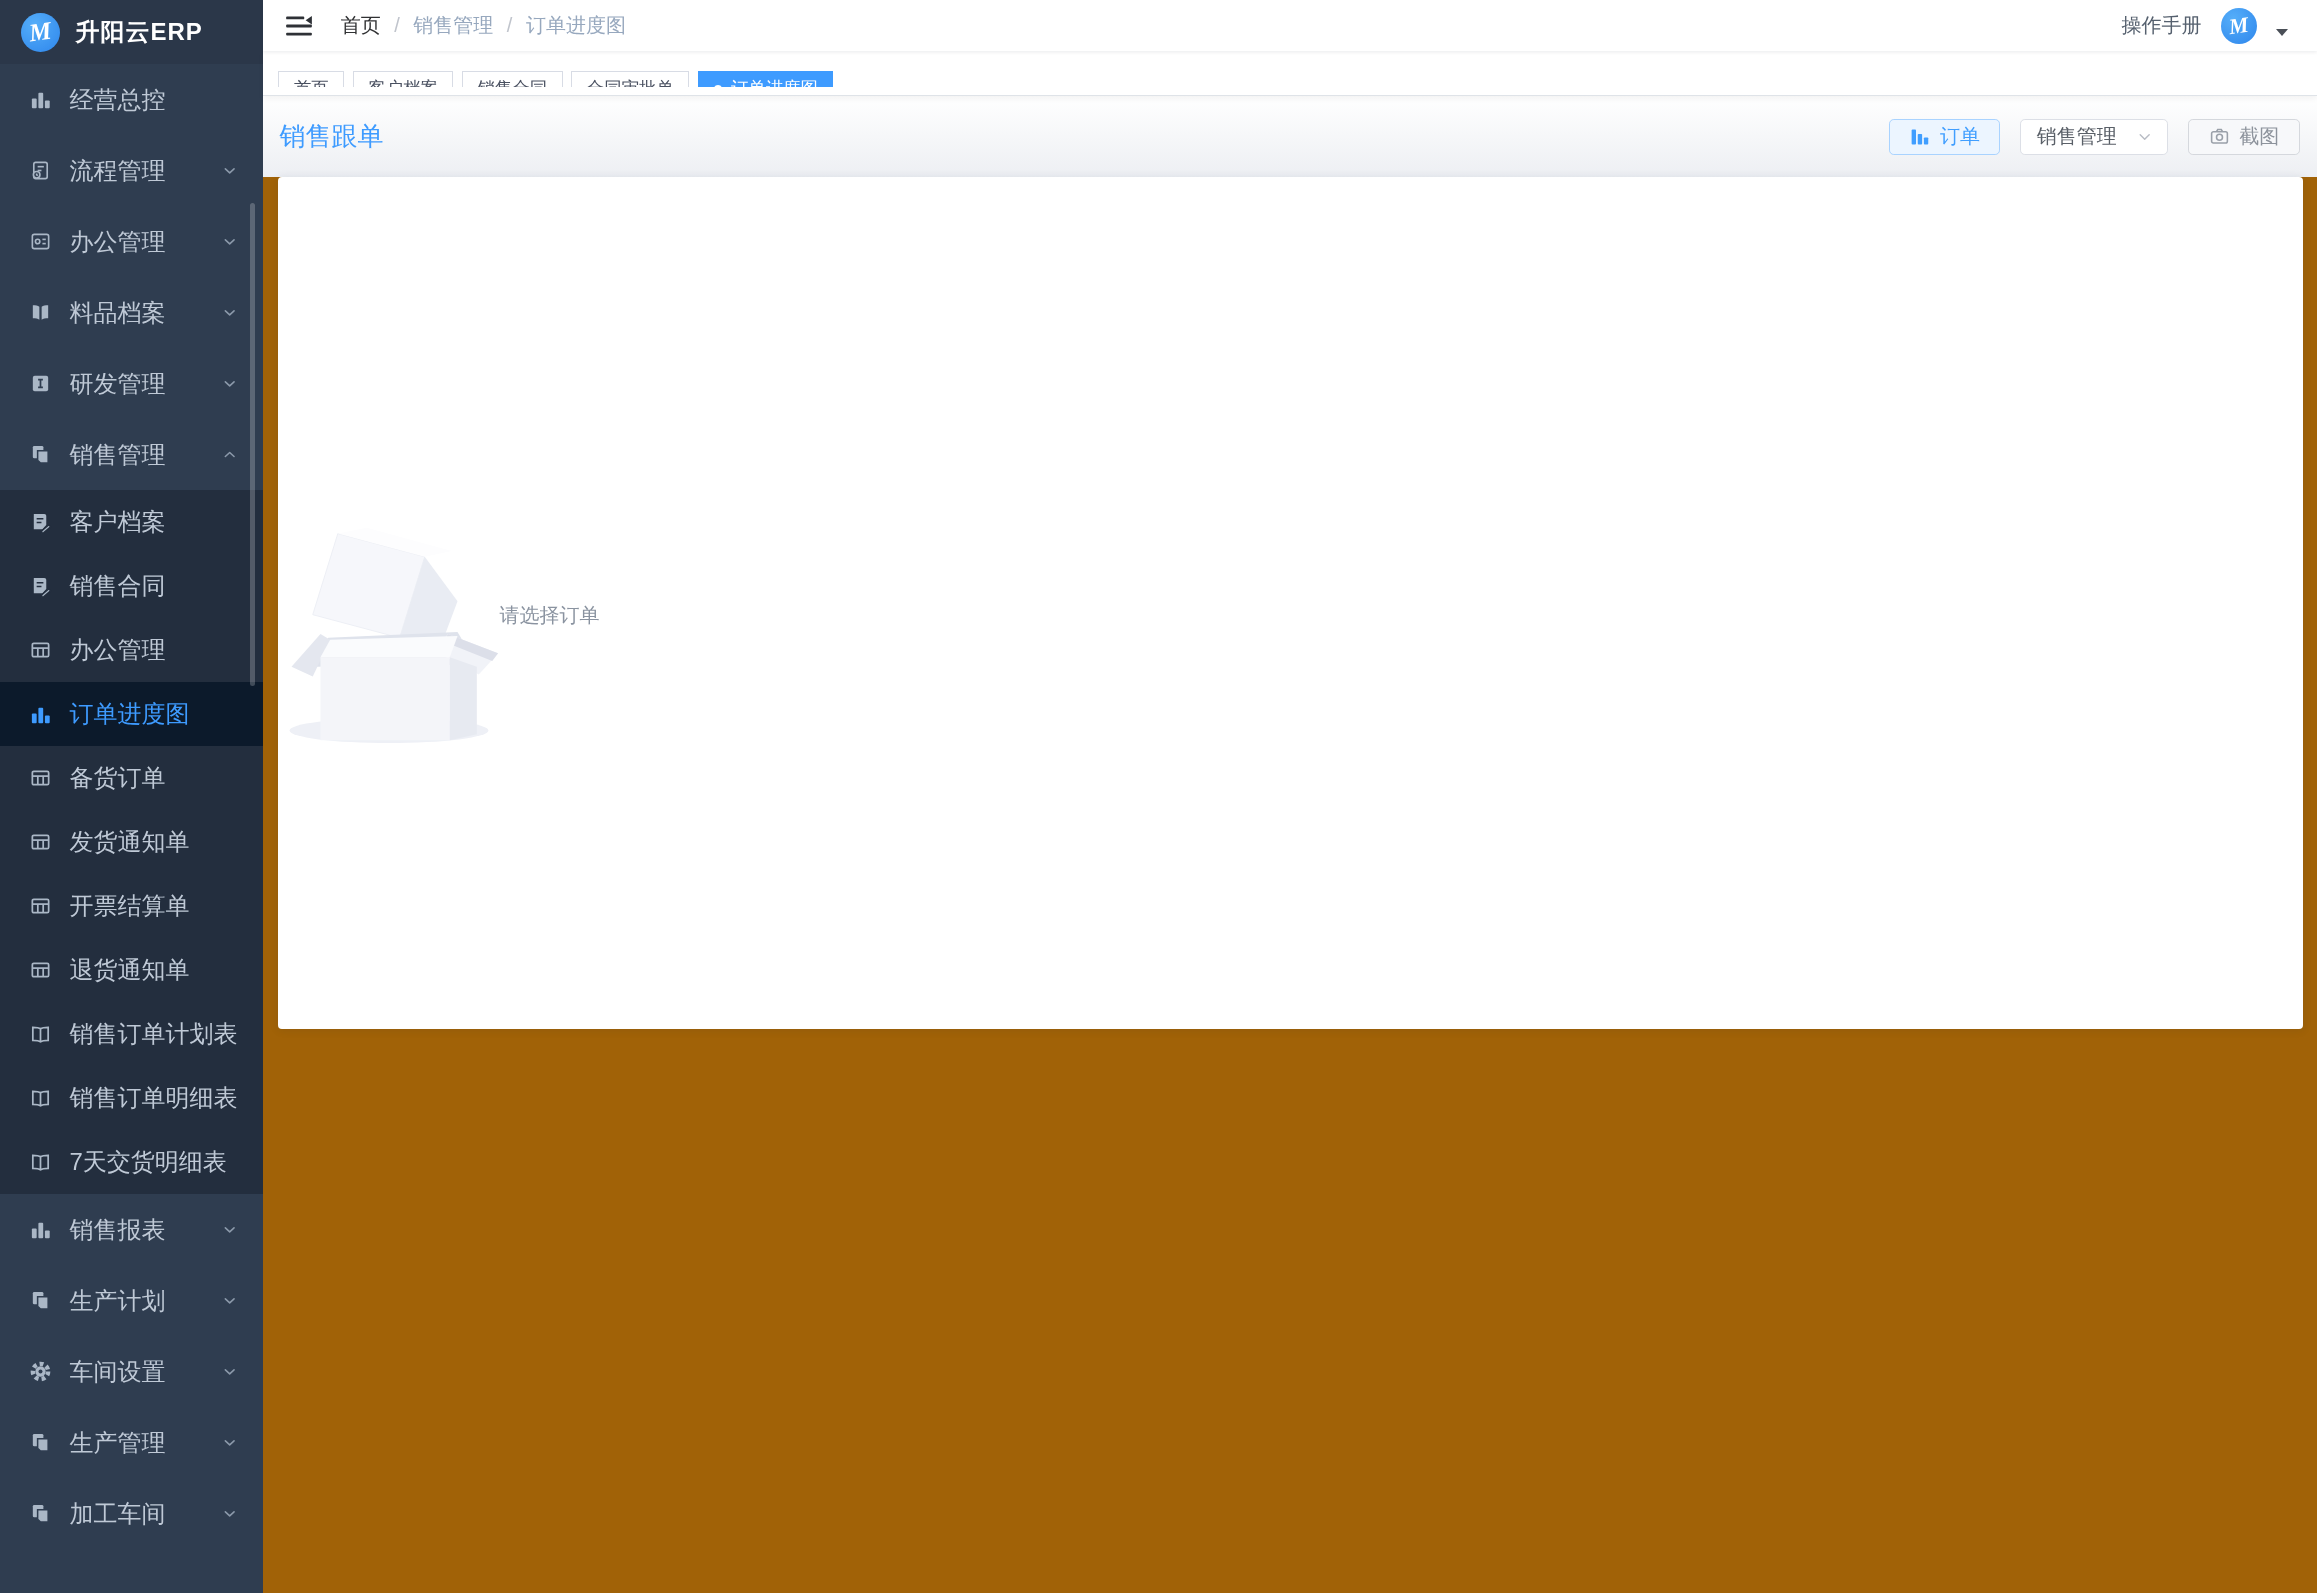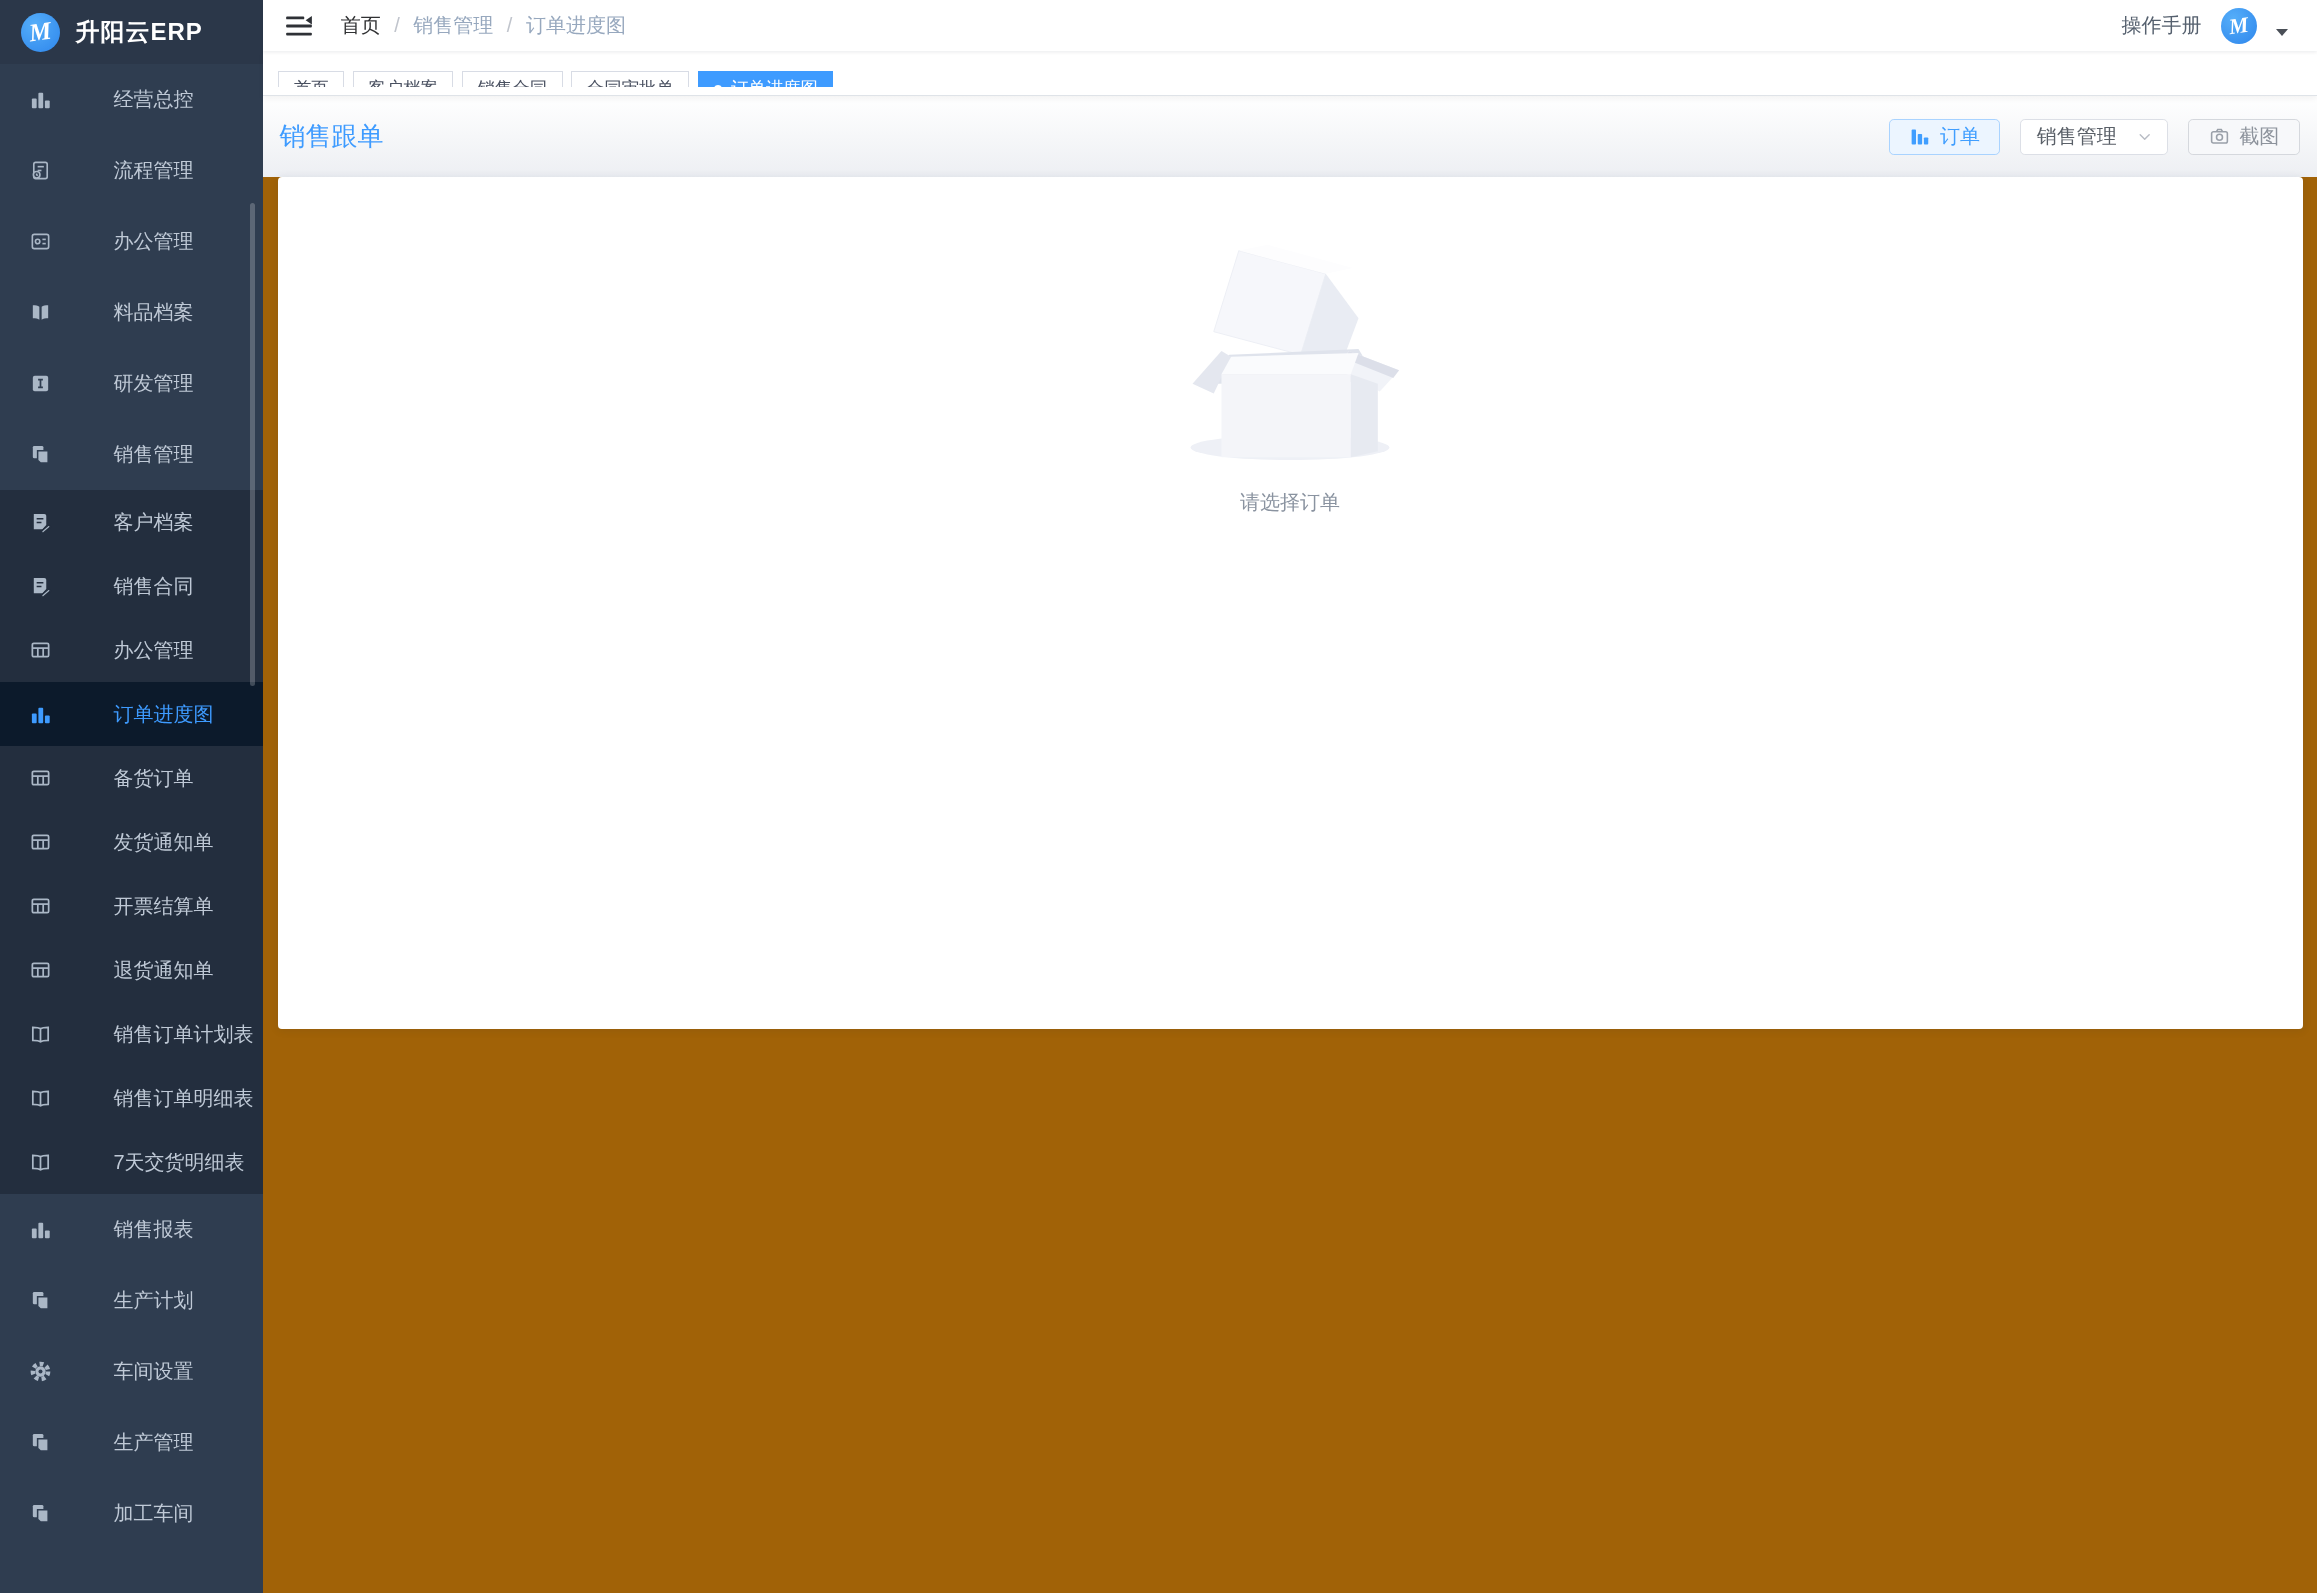--- a/index.html
+++ b/index.html
@@ -9,21 +9,21 @@
 
   
   .sidebar { width:263px; flex-shrink:0; background:#2f3d50; position:relative; overflow:hidden; }
   .logo-row { height:64px; display:flex; align-items:center; padding-left:21px; gap:15.4px; background:#2b3749; }
   .logo-circle { width:39px; height:39px; border-radius:50%; flex-shrink:0;
     background:radial-gradient(circle at 35% 30%, #55aef9, #2e86ec); display:flex; align-items:center; justify-content:center;
     color:#fff; font:italic bold 25px "Liberation Serif", serif; transform:translateZ(0); }
   .logo-circle span { transform:rotate(-8deg); display:block; }
   .logo-text { color:#ffffff; font-size:24px; font-weight:bold; letter-spacing:1px; }
 
-  .mi { display:flex; align-items:center; padding:0 25px 0 29px; color:#bfc9d6; font-size:20px; cursor:pointer;gap:44px; }
+  .mi { display:flex; align-items:center; padding:0 25px 0 29px; color:#bfc9d6; font-size:24px; cursor:pointer; }
   .mi.parent { height:71px; }
   .mi.sub { height:64px; background:#232e3e; }
   .mi .ic { width:23px; height:23px; margin-right:17.4px; flex-shrink:0; color:#aab7c6; fill:currentColor; }
   .mi .lbl { white-space:nowrap; }
   .mi .chev { width:17.4px; height:17.4px; margin-left:auto; color:#8b99aa; stroke:currentColor; }
   .mi .chev.up { transform:rotate(180deg); }
   .mi.active { background:#0c1a2b; color:#3e9bff; }
   .mi.active .ic { color:#3e9bff; }
 
   .side-scrollbar { position:absolute; right:7.7px; top:203px; width:5.8px; height:483px;
@@ -65,21 +65,21 @@
   .btn { height:36px; display:flex; align-items:center; justify-content:center; gap:9.7px;
     border-radius:4.8px; font-size:20px; cursor:pointer; border:1px solid #dcdfe6; background:#fff; padding:0 19.3px; }
   .btn-order { background:#ecf5ff; border-color:#a9d3ff; color:#409eff; }
   .btn-order svg { width:21px; height:21px; fill:#409eff; }
   .select-theme { width:148px; color:#5a6068; justify-content:space-between; padding:0 15.4px; }
   .select-theme .sel-caret { width:15.4px; height:15.4px; stroke:#b8bcc4; }
   .btn-shot { background:#f7f8fa; border-color:#d5d8dd; color:#8d939c; }
   .btn-shot svg { width:21px; height:21px; stroke:#9aa0a9; fill:none; }
 
   .card { height:852px; background:#fff; border-radius:3.9px; box-shadow:0 1px 9.7px rgba(15,35,70,.10);
-    display:flex; flex-direction:column; align-items:center; }
+    display:flex; flex-direction:row; align-items:center; }
   .empty-box-svg { margin-top:60px; }
   .empty-text { margin-top:25px; color:#8a93a0; font-size:20px; }
 </style>
 </head>
 <body>
 
 <svg width="0" height="0" style="position:absolute" aria-hidden="true">
   <defs>
     <symbol id="i-chart" viewBox="0 0 24 24">
       <rect x="3" y="11" width="5" height="10" rx="1"></rect>

